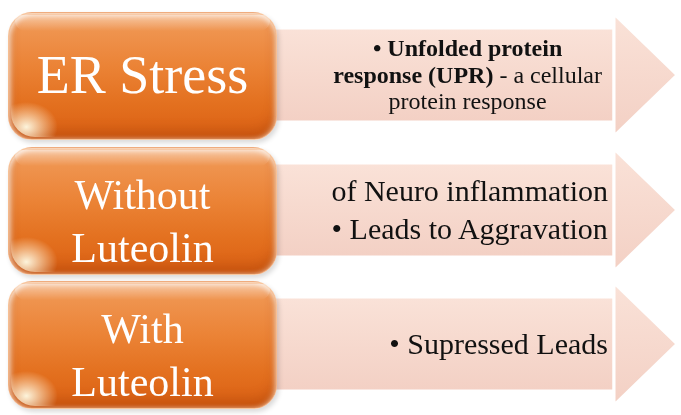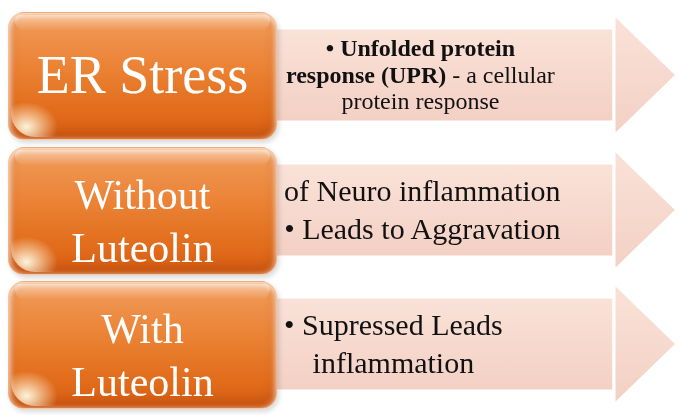--- a/index.html
+++ b/index.html
@@ -11,21 +11,21 @@
     font-family:"Liberation Serif","DejaVu Serif",serif;
   }
   .row{position:absolute;left:0;width:681px;height:126px;}
 
   
   .arrow{position:absolute;left:264px;top:0;width:417px;height:126px;display:block;}
 
   
   .box{
     position:absolute;left:8px;top:0;width:269px;height:128px;
-    border-radius:16px;
+    border-radius:24px;
     background:linear-gradient(180deg,#F19C5B 0%,#EB8336 42%,#E3701F 72%,#DB6013 100%);
     box-shadow:
       inset 0 3px 5px rgba(255,255,255,.55),
       inset 3px 0 5px rgba(255,255,255,.35),
       inset -3px 0 5px rgba(255,240,220,.25),
       inset 0 -9px 12px rgba(140,45,0,.28),
       2px 3px 5px rgba(0,0,0,.15);
     border:1px solid rgba(255,235,215,.55);
     box-sizing:border-box;
     display:flex;align-items:center;justify-content:center;
@@ -43,21 +43,21 @@
     pointer-events:none;
   }
   .box-label{width:100%;text-align:center;color:#ffffff;position:relative;z-index:2;}
   .box-label .bl{display:block;}
   .box-label.one{font-size:54px;line-height:1.1;}
   .box-label.two{font-size:42px;line-height:1.26;margin-top:22px;}
 
   
   .arrow-text{
     position:absolute;top:16px;height:94px;
-    display:flex;align-items:center;justify-content:flex-start;
+    display:flex;align-items:center;justify-content:flex-end;
     text-align:center;color:#111111;
   }
   .arrow-text .line{display:block;}
   .arrow-text.t1{left:286px;width:316px;font-size:24px;line-height:1.12;}
   .arrow-text.t2{left:284px;width:324px;font-size:30px;line-height:1.27;}
   .arrow-text b{font-weight:bold;}
 </style>
 </head>
 <body>
 
@@ -122,21 +122,20 @@
           <stop offset="0" stop-color="#FAE2D8"></stop>
             <stop offset="1" stop-color="#F3D0C4"></stop>
         </linearGradient>
       </defs>
       <rect x="0" y="16" width="350" height="94" fill="url(#af3)" stroke="#ffffff" stroke-width="3"></rect>
       <polygon points="350,2 413,63 350,124" fill="url(#af3)" stroke="#ffffff" stroke-width="3"></polygon>
     </svg>
     <div class="arrow-text t2">
       <div>
         <span class="line"><b></b><span>• Supressed Leads</span></span>
-        <span class="line"><b></b><span>inflammation</span></span>
         <span class="line"><b></b><span></span></span>
       </div>
     </div>
     <div class="box">
       <div class="box-label two">
         <span class="bl">With</span>
         <span class="bl">Luteolin</span>
       </div>
     </div>
   </div>

